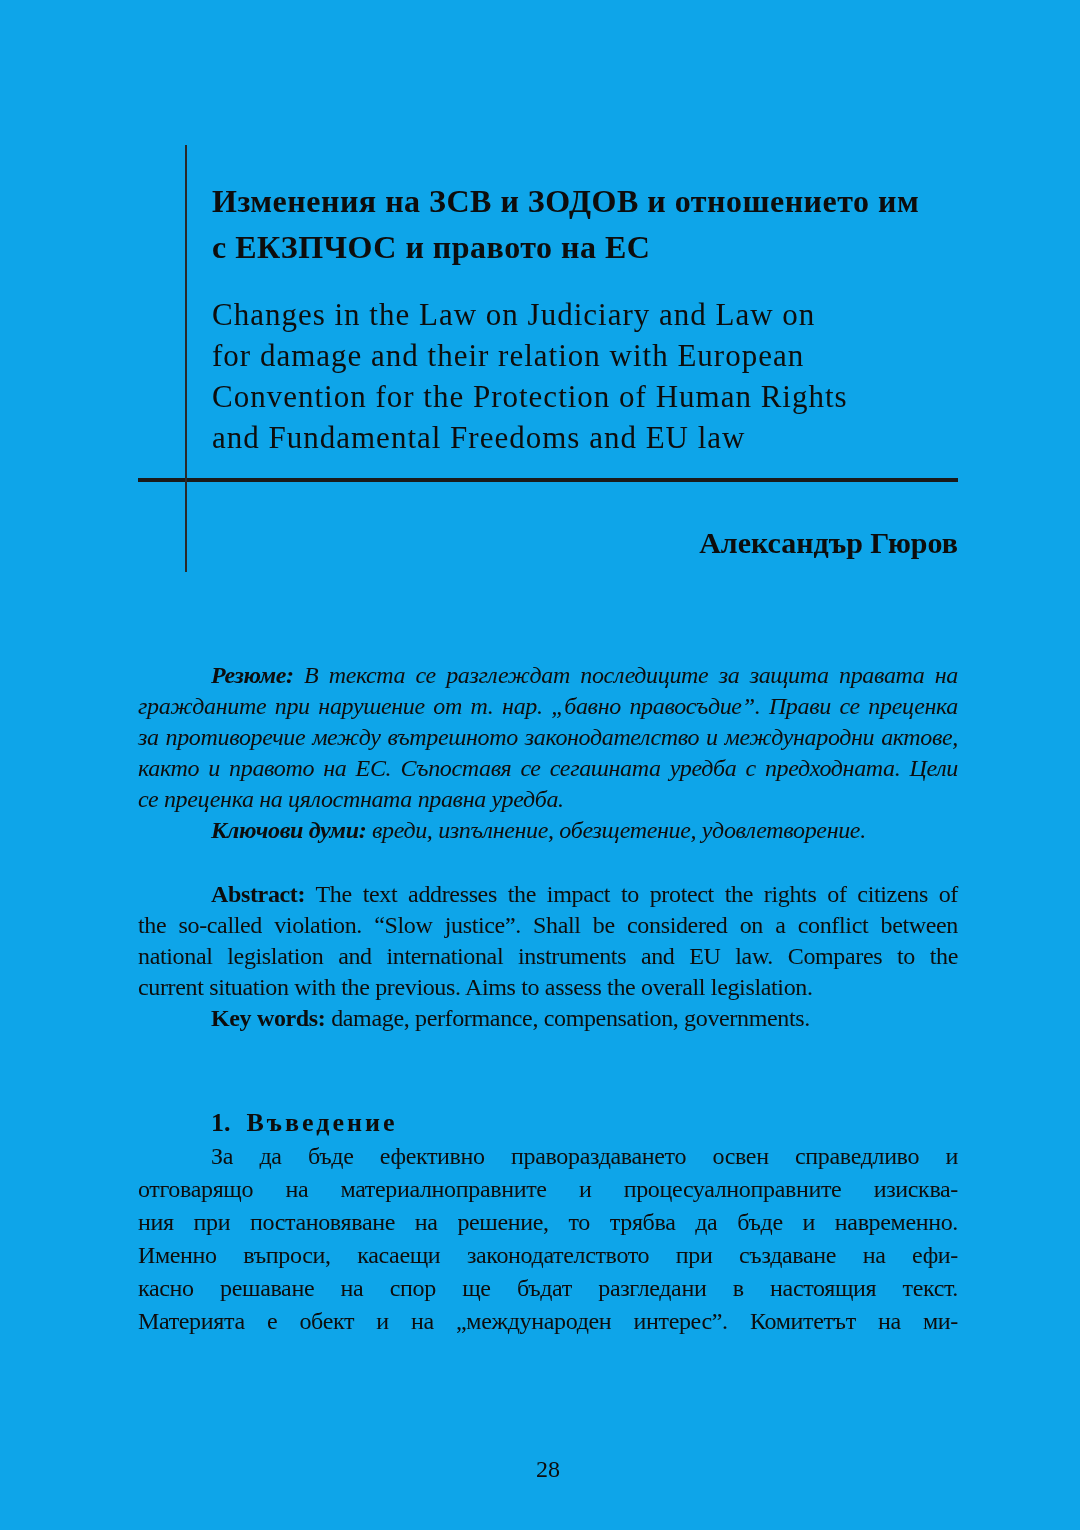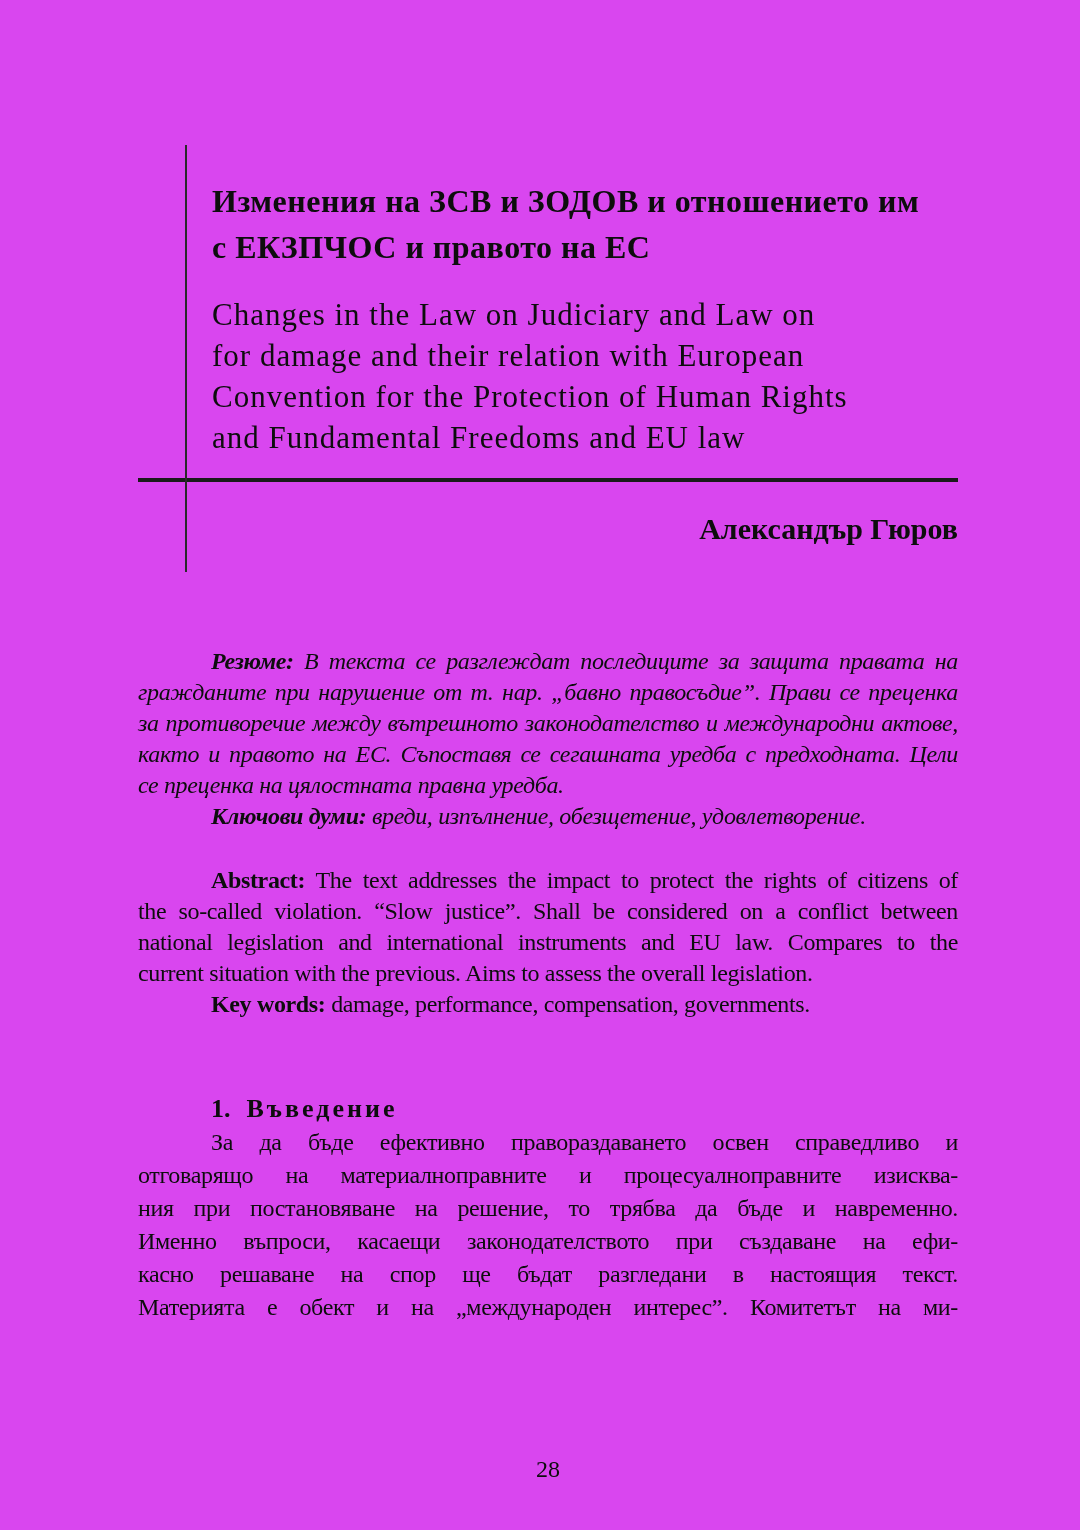--- a/index.html
+++ b/index.html
@@ -1,21 +1,21 @@
 <!DOCTYPE html>
 <html><head>
 <meta charset="utf-8">
 <style>
   html, body { margin: 0; padding: 0; background: #e8e8e8; }
   .page {
     position: relative;
     width: 1080px;
     height: 1530px;
     margin: 0 auto;
-    background: #d946ef;
+    background: #0ea5e9;
     font-family: "Liberation Serif", "DejaVu Serif", serif;
     color: #0d0d0d;
     overflow: hidden;
   }
   .content {
     box-sizing: border-box;
     padding: 178px 122px 0 138px;
   }
   .vline {
     position: absolute;
@@ -39,21 +39,21 @@
     line-height: 41px;
     letter-spacing: 1px;
   }
   .tl { white-space: nowrap; }
   .rule-h {
     margin-top: 20px;
     height: 4px;
     background: #1a1a1a;
   }
   .author {
-    margin-top: 26px;
+    margin-top: 40px;
     text-align: right;
     font-weight: bold;
     font-size: 30px;
     line-height: 42px;
   }
   .body-block {
     font-size: 24px;
     line-height: 31px;
     letter-spacing: -0.35px;
   }

